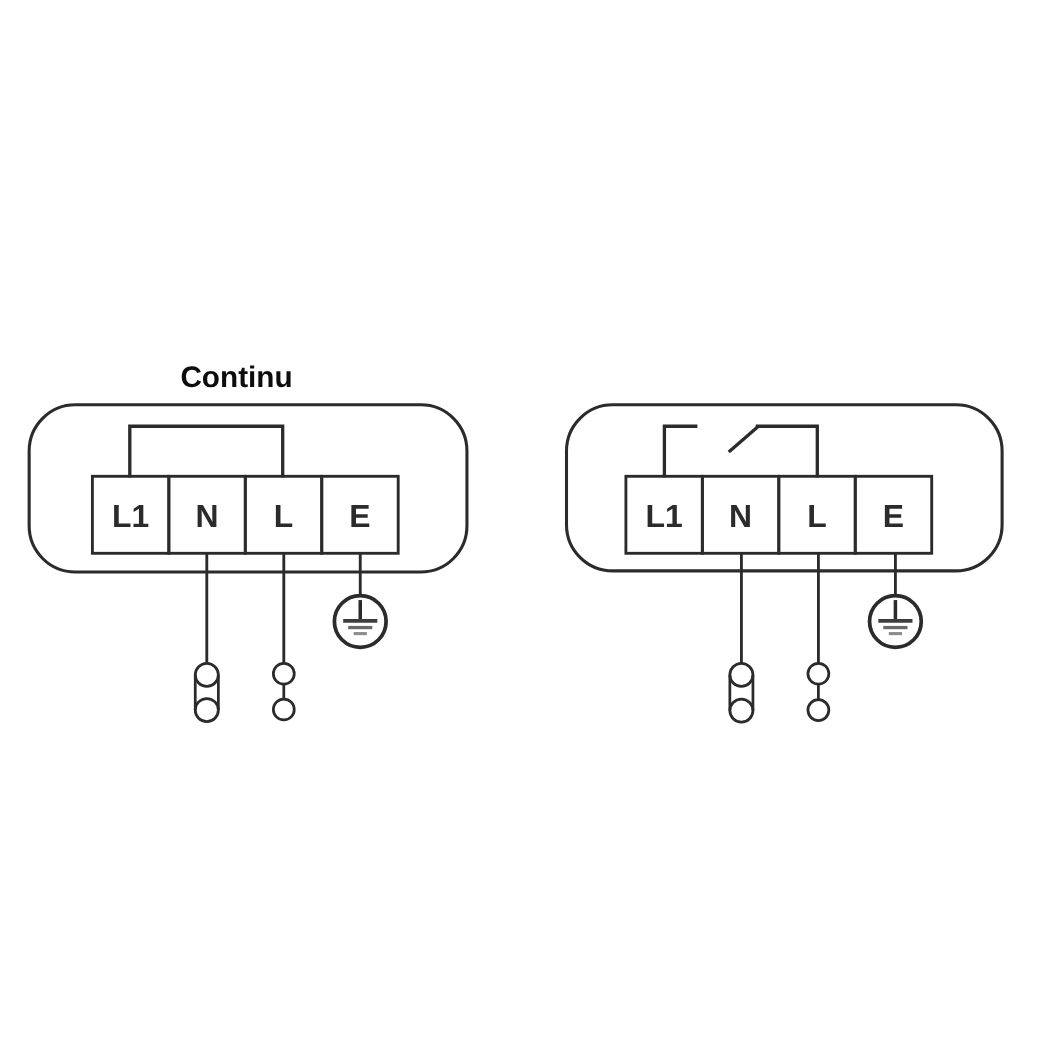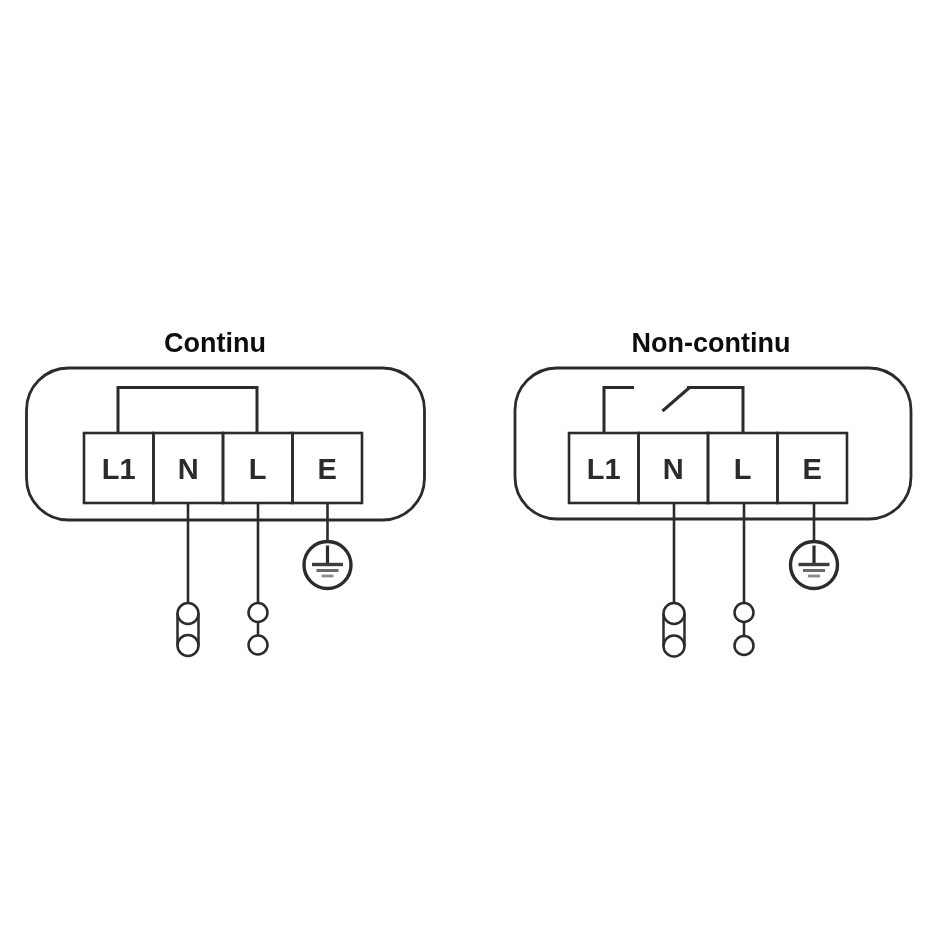--- a/index.html
+++ b/index.html
@@ -40,21 +40,20 @@
     text-anchor: middle;
   }
 </style>
 </head>
 <body>
 
 <div class="canvas">
 
   <div class="diagram-title title-left">Continu</div>
 
-  <div class="diagram-title title-right">Non-continu</div>
 
   <svg width="945" height="945" viewBox="0 0 945 945">
 
     <g>
       <rect class="stroke" x="26.5" y="368" width="398" height="152" rx="42" ry="42" stroke-width="2.8"></rect>
 
       <polyline class="stroke" points="118,434 118,387.5 257,387.5 257,434" stroke-width="3"></polyline>
 
       <rect class="stroke" x="84" y="433" width="69.5" height="70" stroke-width="2.6"></rect>
       <rect class="stroke" x="153.5" y="433" width="69.5" height="70" stroke-width="2.6"></rect>

